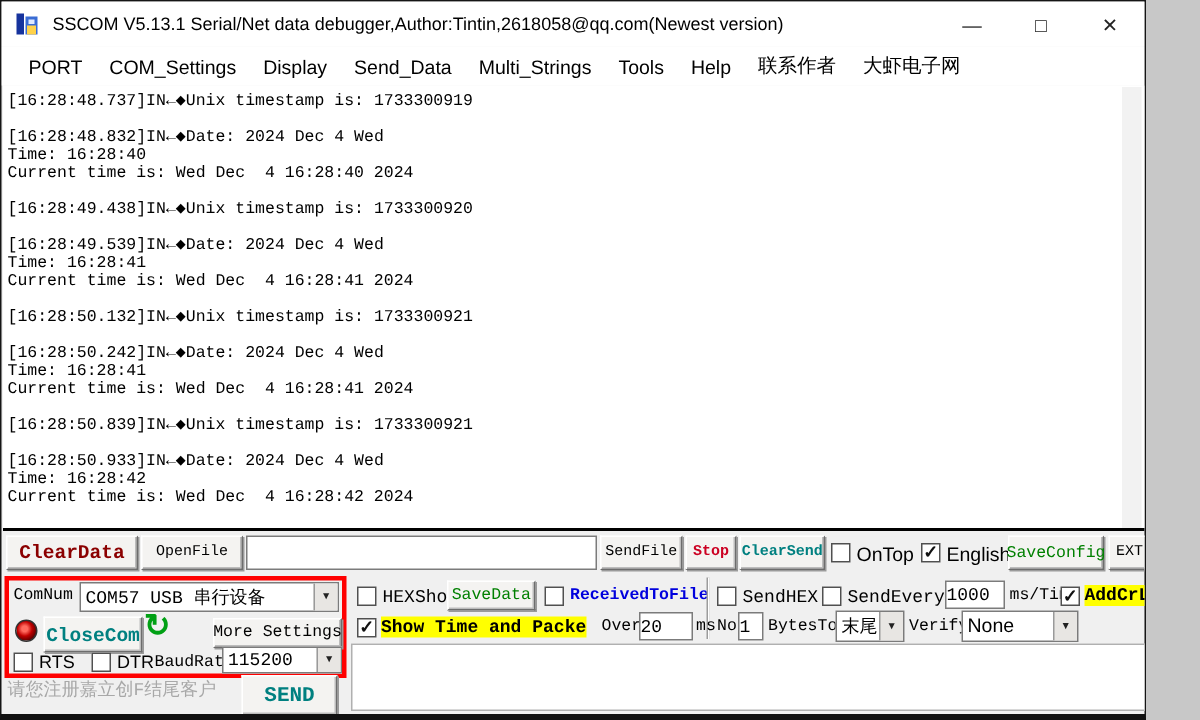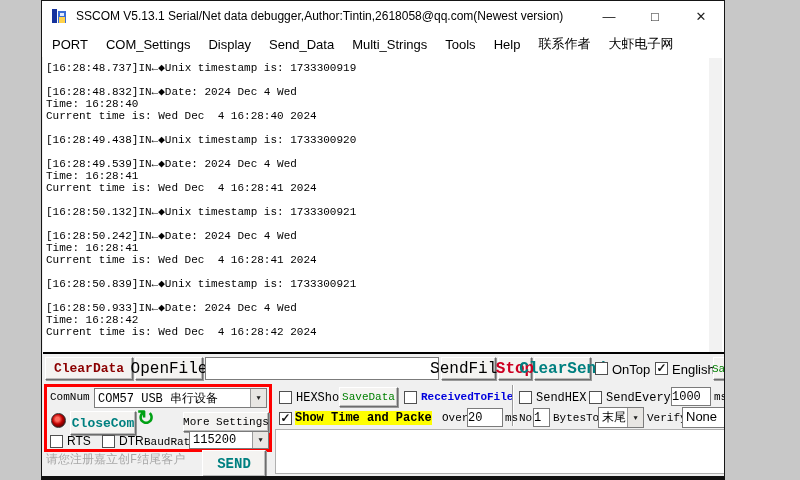--- a/index.html
+++ b/index.html
@@ -1,44 +1,44 @@
 <!DOCTYPE html>
 <html><head>
 <meta charset="utf-8">
 <style>
   * { margin:0; padding:0; box-sizing:border-box; }
   html,body { background:#c8c8c8; }
   .window {
-    position:relative; width:684px; height:480px; overflow:hidden;
+    position:relative; width:764px; height:480px; overflow:hidden;
     background:#f0f0f0; border:1px solid #151515; border-bottom:4px solid #111;
-    font-family:"Liberation Sans", sans-serif; color:#000;margin-left:41px;
+    font-family:"Liberation Sans", sans-serif; color:#000;
   }
   
   .titlebar { position:absolute; top:0; left:0; right:0; height:30px; background:#fff; display:flex; align-items:center; }
   .app-icon { margin-left:9px; width:18px; height:18px; flex:0 0 auto; }
   .title-text { font-size:12px; margin-left:7px; white-space:nowrap; }
   .win-controls { margin-left:auto; display:flex; height:30px; }
   .win-btn { width:46px; height:30px; display:flex; align-items:center; justify-content:center; font-size:13px; color:#222; }
   
   .menubar { position:absolute; top:30px; left:0; right:0; height:26px; background:#fff; display:flex; align-items:center; font-size:13px; }
   .menu-item { padding:0 9px; white-space:nowrap; }
-  .menu-item:first-child { padding-left:10px; }
+  .menu-item:first-child { padding-left:18px; }
   
   .terminal {
     position:absolute; top:56px; left:1px; width:798px; height:297px; background:#fff;
     font-family:"Liberation Mono", monospace; font-size:11px; line-height:12px;
     white-space:pre; padding:5px 0 0 3px; overflow:hidden; border-bottom:2px solid #000;
   }
   .terminal-scrollbar { position:absolute; top:57px; right:2px; width:13px; height:294px; background:#f2f2f2; }
   
   .btn {
     position:absolute; background:#f4f3f1; border:1px solid;
     border-color:#ffffff #6d6d6d #6d6d6d #ffffff; box-shadow:inset -1px -1px 0 #bcbcbc, 1px 1px 0 #9a9a9a;
     display:flex; align-items:center; justify-content:center;
-    font-family:"Liberation Mono", monospace; font-size:16px; white-space:nowrap; cursor:default;
+    font-family:"Liberation Mono", monospace; font-size:10px; white-space:nowrap; cursor:default;
   }
   .tfield { position:absolute; background:#fff; border:1px solid #7b7b7b; font-family:"Liberation Mono", monospace; font-size:12px; padding:0 0; }
   .cb { position:absolute; width:13px; height:13px; background:#fff; border:1px solid #505050; font-size:12px; line-height:11px; text-align:center; font-weight:bold; color:#111; }
   .lbl { position:absolute; font-family:"Liberation Mono", monospace; font-size:12px; white-space:nowrap; }
   .lbl-sans { position:absolute; font-size:13px; white-space:nowrap; }
   .combo { position:absolute; background:#fff; border:1px solid #7b7b7b; display:flex; align-items:stretch; font-family:"Liberation Mono", monospace; font-size:12px; }
   .combo .val { flex:1; padding:1px 0 3px 3px; white-space:nowrap; overflow:hidden; }
   .combo .arr { width:16px; background:#e8e6e3; border-left:1px solid #9a9a9a; display:flex; align-items:center; justify-content:center; font-size:7px; color:#222; }
   .hl { background:#ffff00; font-weight:bold; padding:0 0; }
   .vdiv { position:absolute; width:2px; background:#9b9b9b; border-right:1px solid #fff; }

